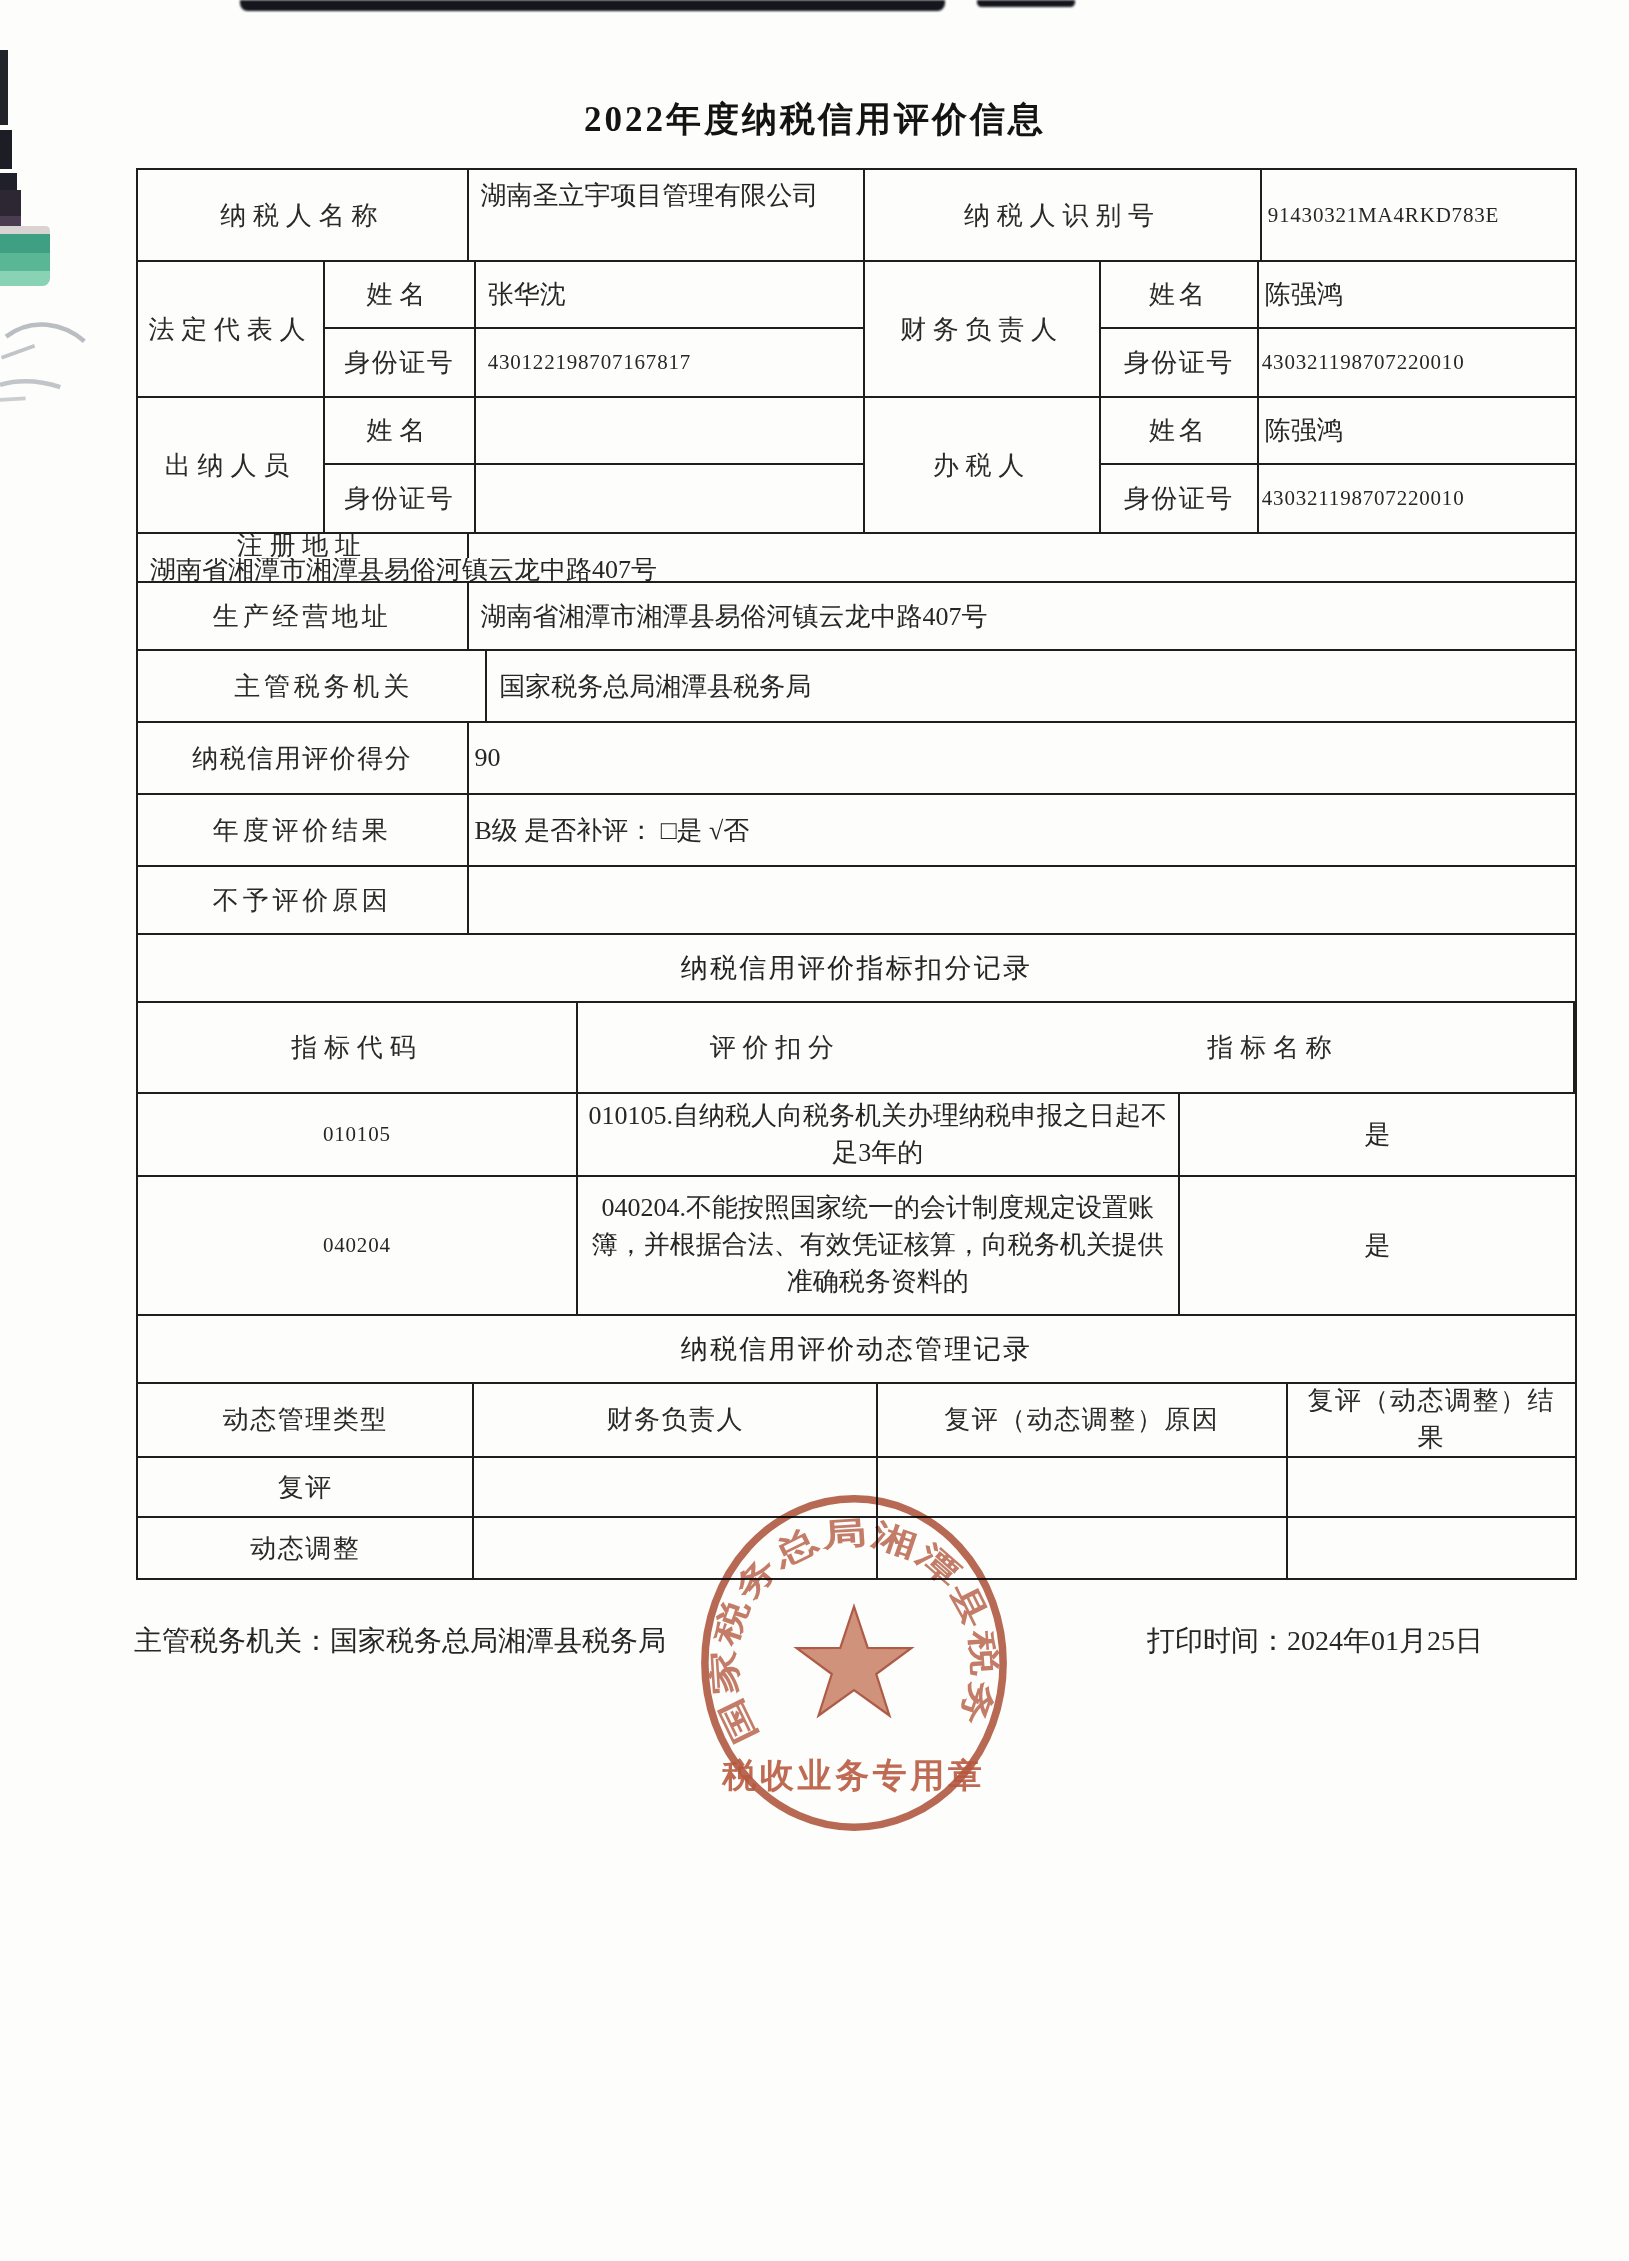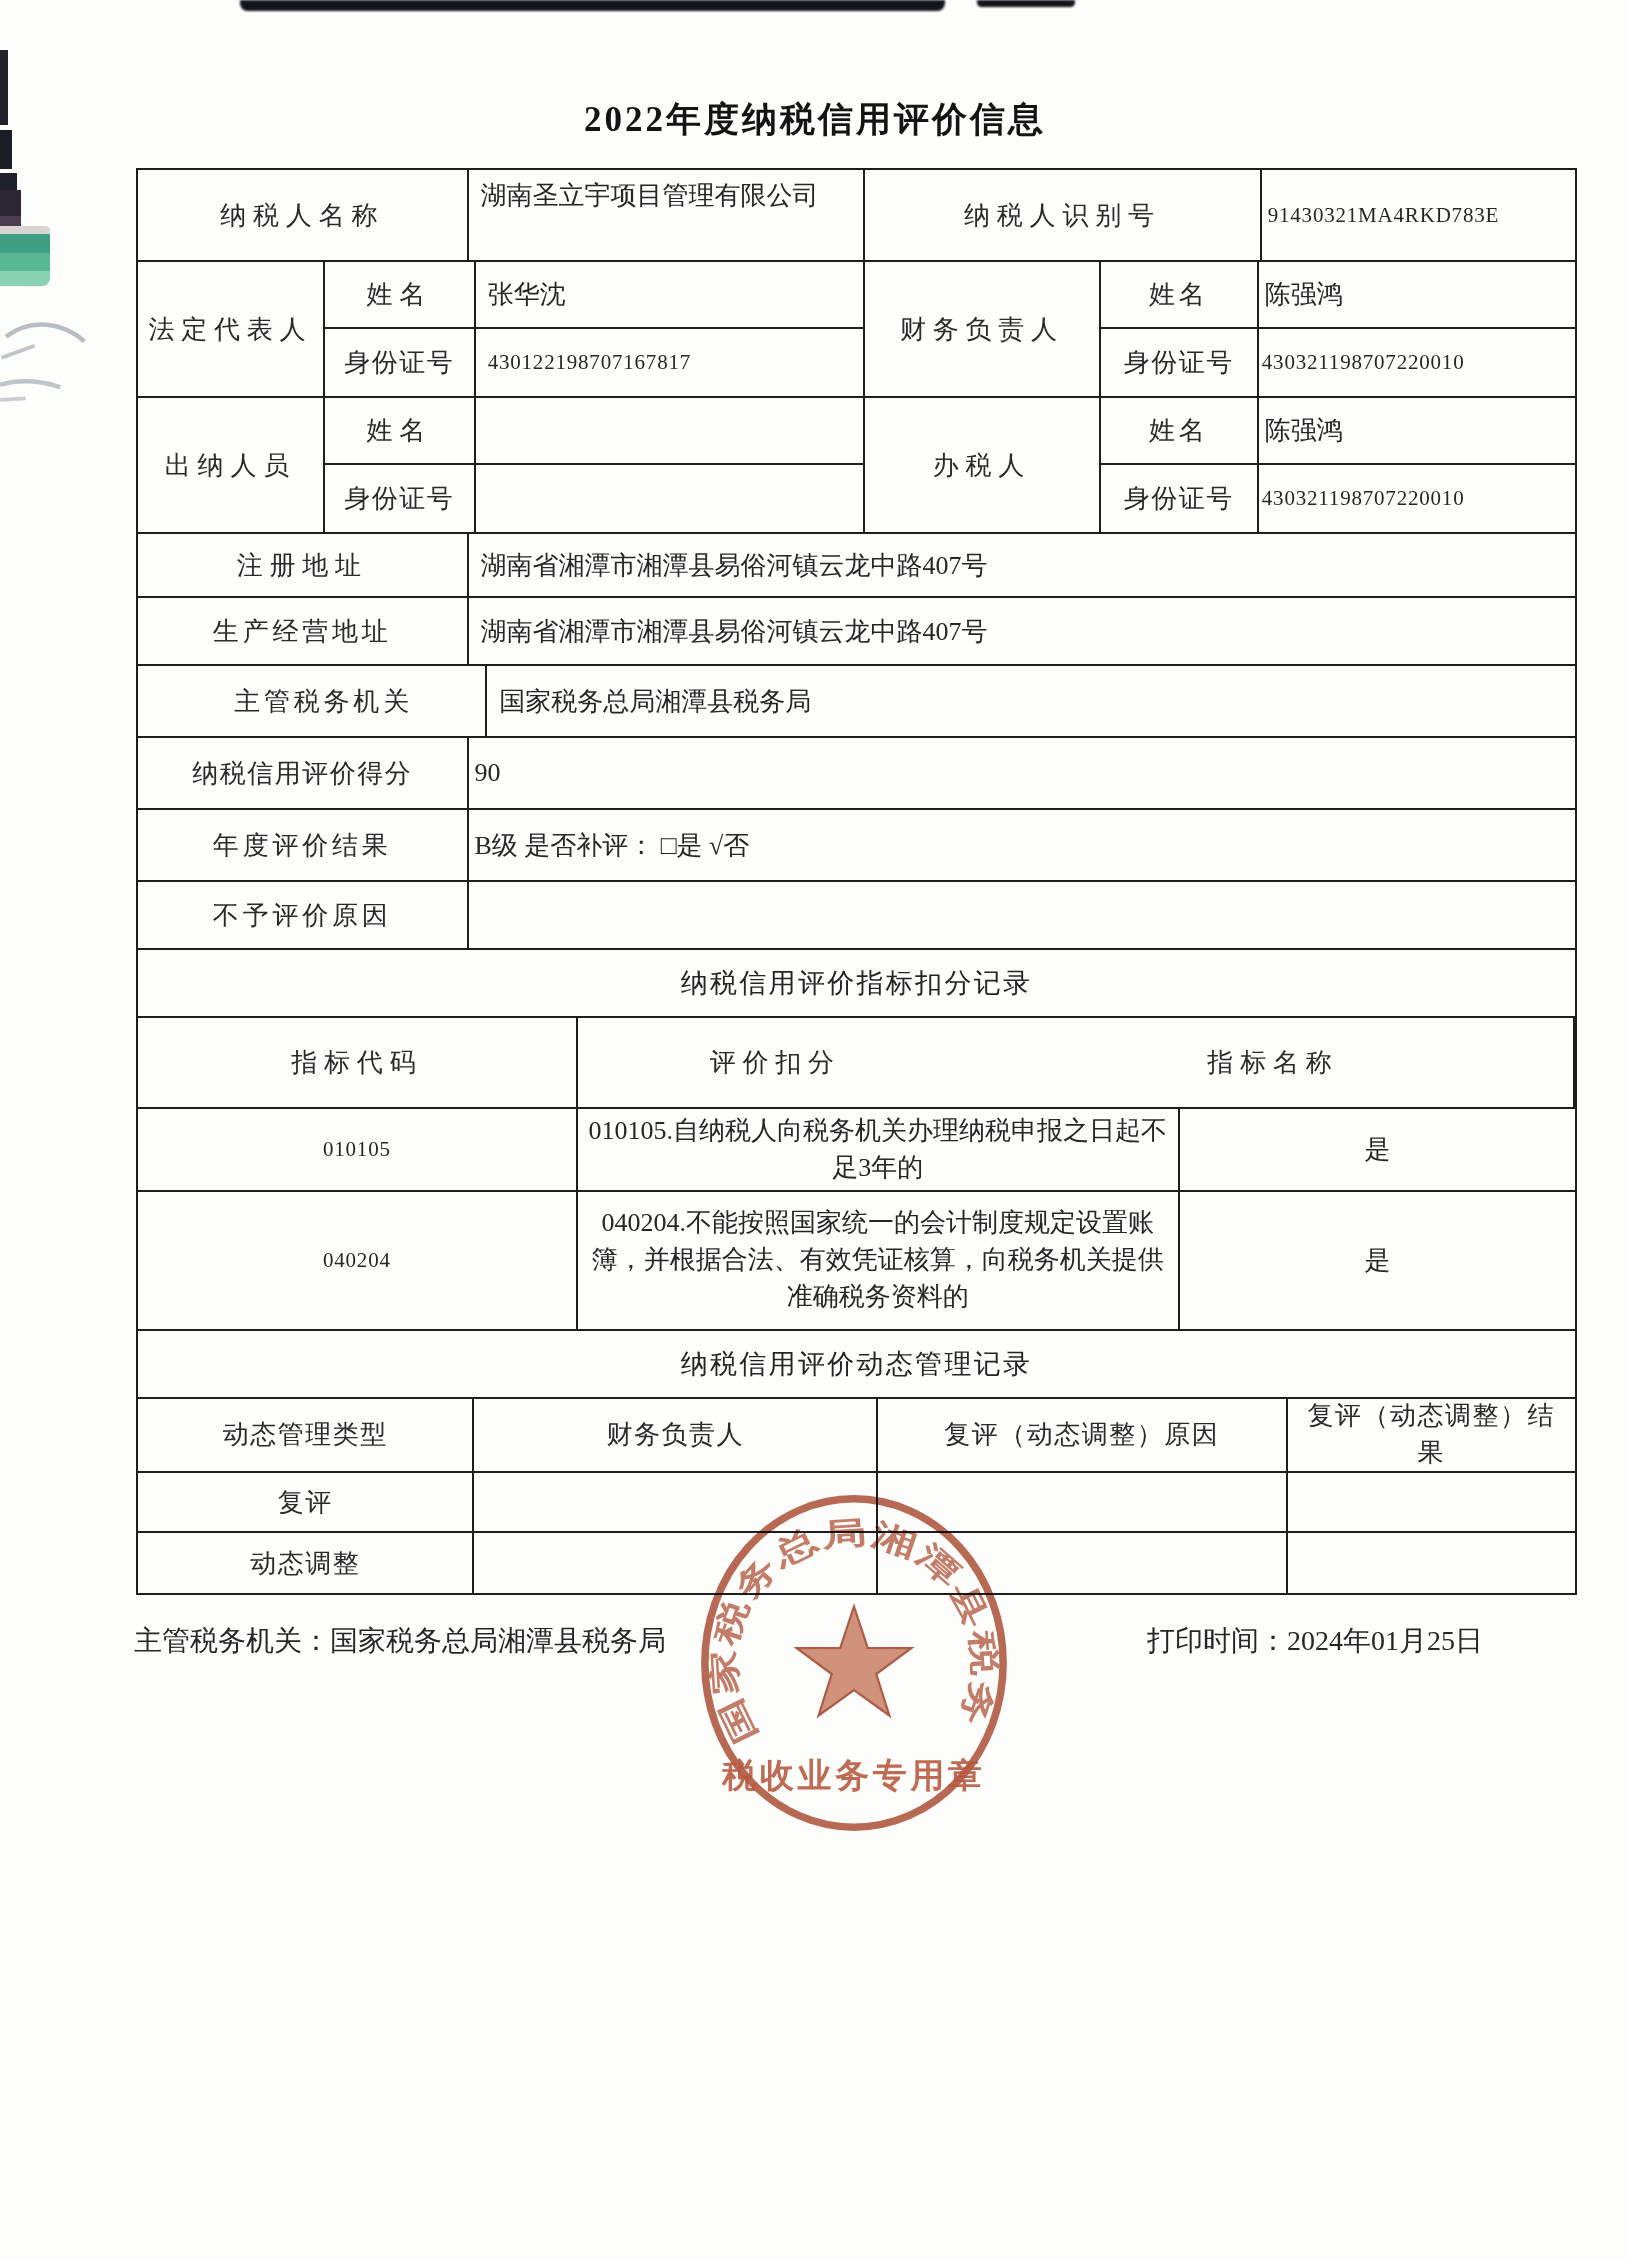--- a/index.html
+++ b/index.html
@@ -97,21 +97,21 @@
     <div class="cell br bb val" style="grid-column:3;grid-row:1;"></div>
     <div class="cell br label" style="grid-column:4;grid-row:1/3;">办税人</div>
     <div class="cell br bb label" style="grid-column:5;grid-row:1;letter-spacing:3.8px;">姓名</div>
     <div class="cell bb val" style="grid-column:6;grid-row:1;padding-left:6px;">陈强鸿</div>
     <div class="cell br label-tight" style="grid-column:2;grid-row:2;">身份证号</div>
     <div class="cell br val idnum" style="grid-column:3;grid-row:2;"></div>
     <div class="cell br label-tight" style="grid-column:5;grid-row:2;">身份证号</div>
     <div class="cell val idnum" style="grid-column:6;grid-row:2;padding-left:3px;">430321198707220010</div>
   </div>
 
-  <div class="trow" style="height:64px;">
+  <div class="trow" style="height:49px;flex-direction:column;">
     <div class="cell br label" style="width:23%;">注册地址</div>
     <div class="cell val" style="width:77%;">湖南省湘潭市湘潭县易俗河镇云龙中路407号</div>
   </div>
   <div class="trow" style="height:68px;">
     <div class="cell br label" style="width:23%;letter-spacing:3.8px;">生产经营地址</div>
     <div class="cell val" style="width:77%;">湖南省湘潭市湘潭县易俗河镇云龙中路407号</div>
   </div>
   <div class="trow" style="height:72px;">
     <div class="cell br label" style="width:23%;letter-spacing:3.8px;margin-left:24px;">主管税务机关</div>
     <div class="cell val" style="width:77%;">国家税务总局湘潭县税务局</div>

